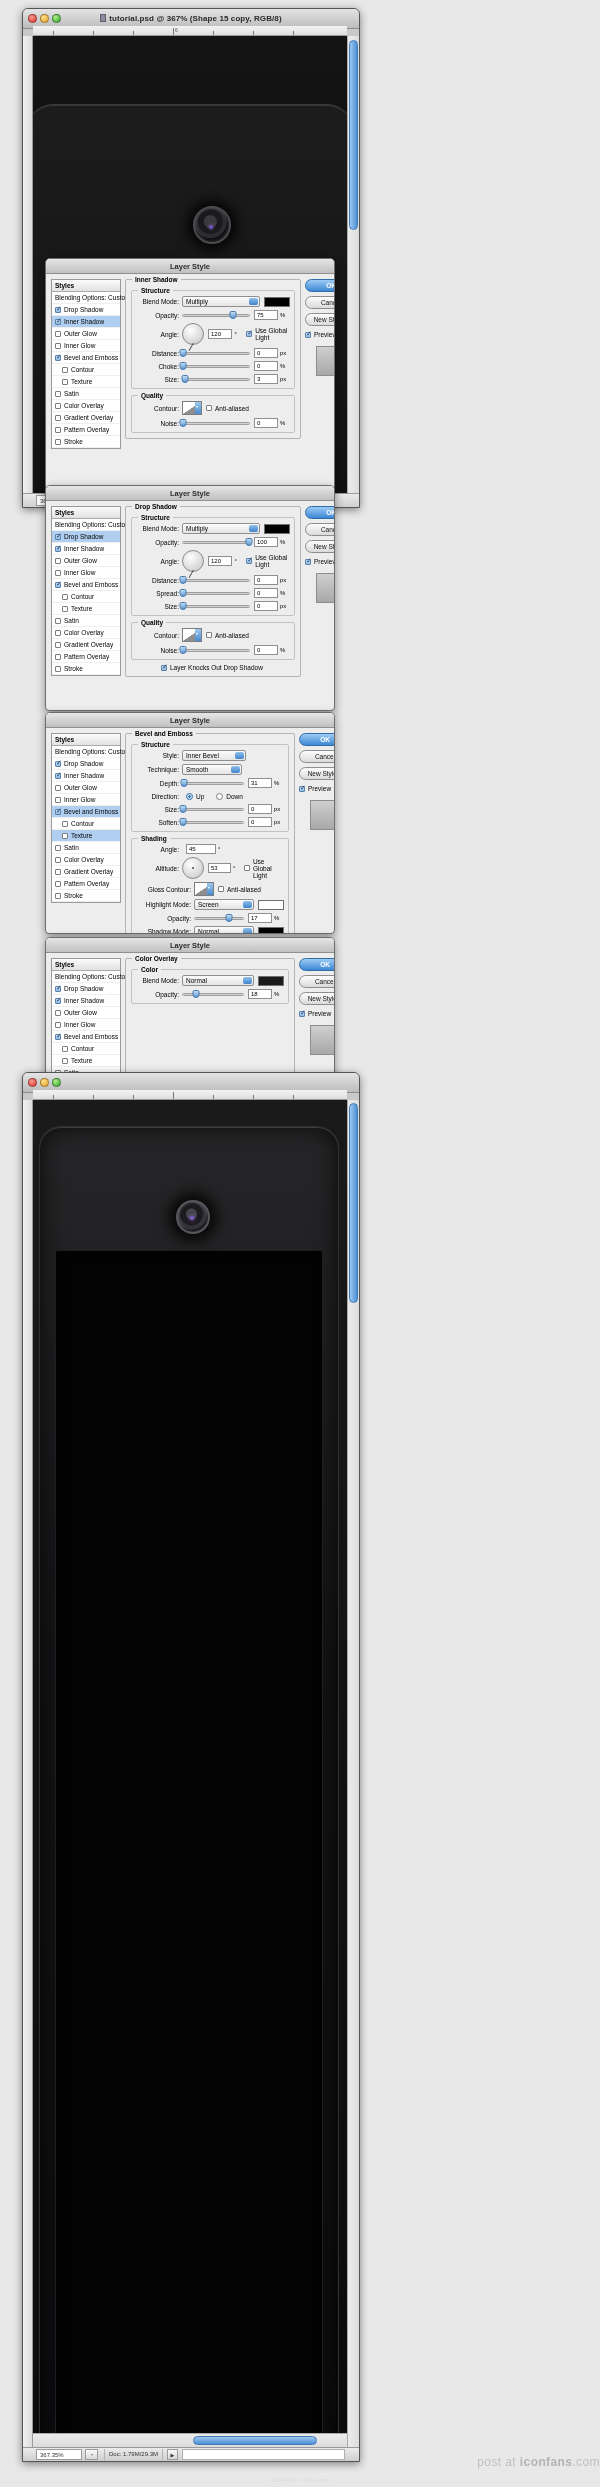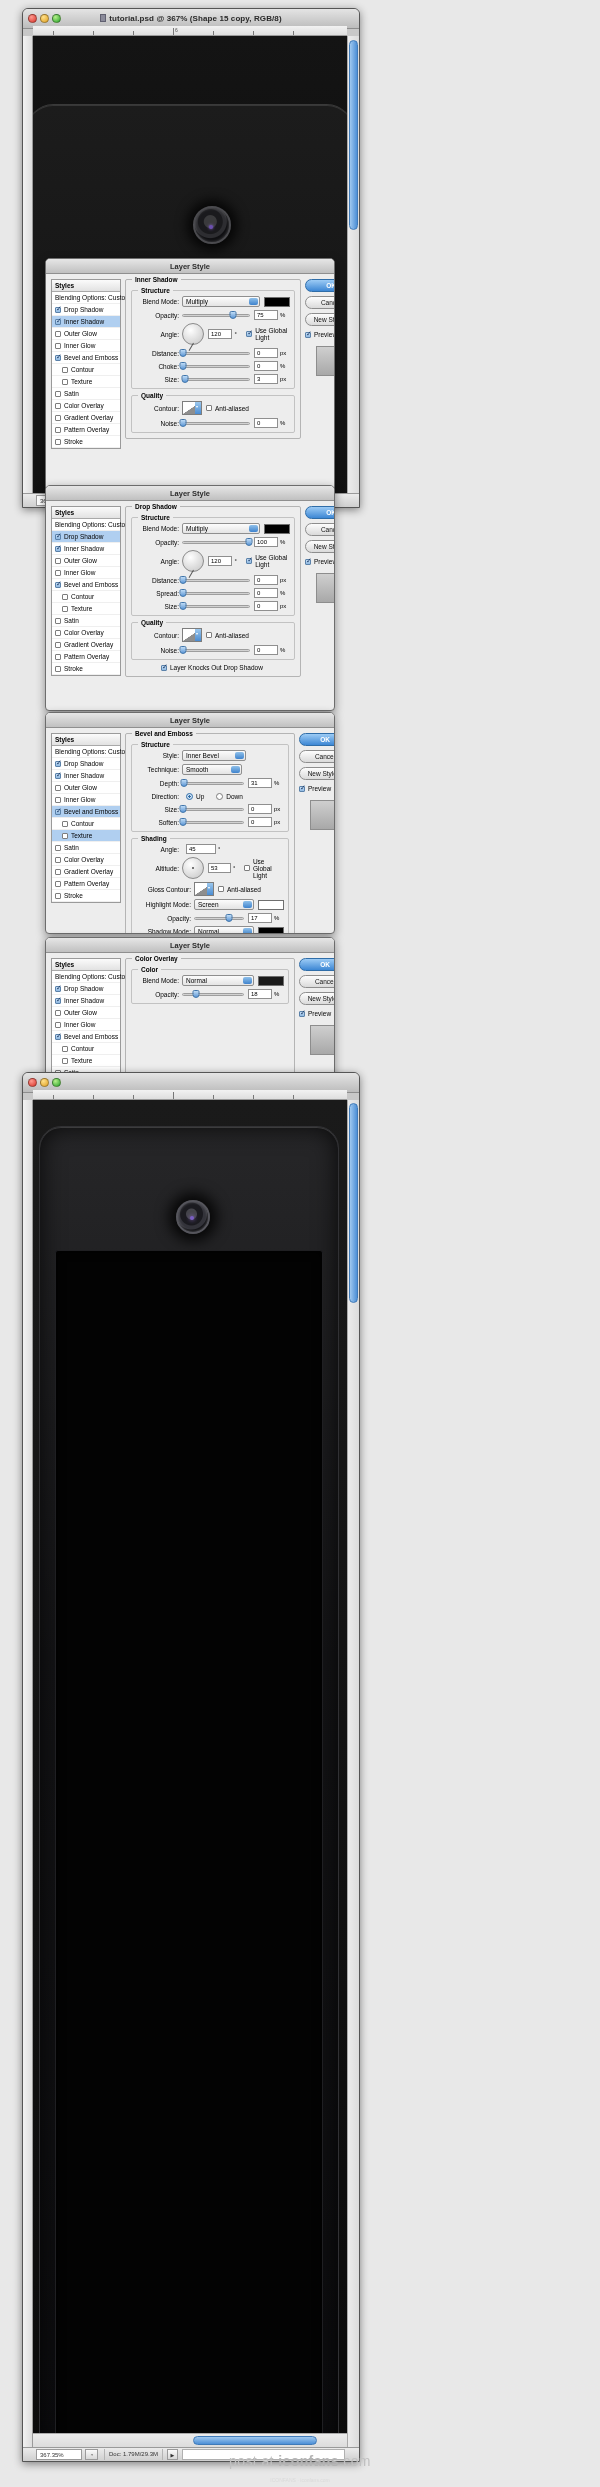--- a/index.html
+++ b/index.html
@@ -140,22 +140,22 @@
   .radio.on{ background:radial-gradient(circle,#2f6da8 38%, #cfe2f5 40%); border-color:#2f6da8; }
 
   .contour-box{ width:20px; height:14px; border:1px solid #7d7d7d; background:#fff; position:relative;
                 display:flex; }
   .contour-box .tri{ width:100%; height:100%;
       background:linear-gradient(to bottom right, #ffffff 0%, #ffffff 49%, #8e8e8e 50%, #8e8e8e 100%); }
   .contour-box .arrowbtn{ position:absolute; right:0; top:0; bottom:0; width:6px;
       background:linear-gradient(#9cc8ee,#4a8cd2); }
   .contour-box .arrowbtn:after{ content:"▾"; position:absolute; left:1px; top:2px; font-size:4px; color:#fff; }
 
-  .watermark{ position:absolute; left:0; right:0; bottom:18px; text-align:center;
-              font-size:14px; color:#c0c0c0; letter-spacing:.4px; }
+  .watermark{ position:absolute; left:0; right:0; bottom:18px; text-align:right;
+              font-size:12px; color:#c0c0c0; letter-spacing:.4px; }
   .watermark b{ color:#b4b4b4; }
   .wm2{ position:absolute; left:0; right:0; bottom:4px; text-align:center; font-size:5px; color:#dadada; }
 </style>
 </head>
 <body>
 
 <div class="ps-window" style="left:22px; top:8px; width:338px; height:500px;">
 
   <div class="ps-titlebar">
     <div class="traffic">

